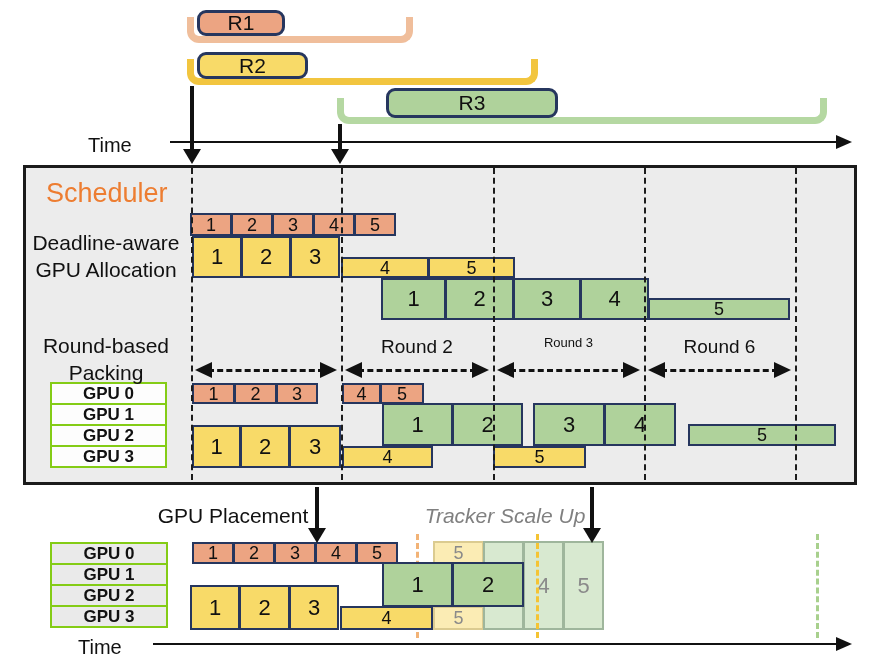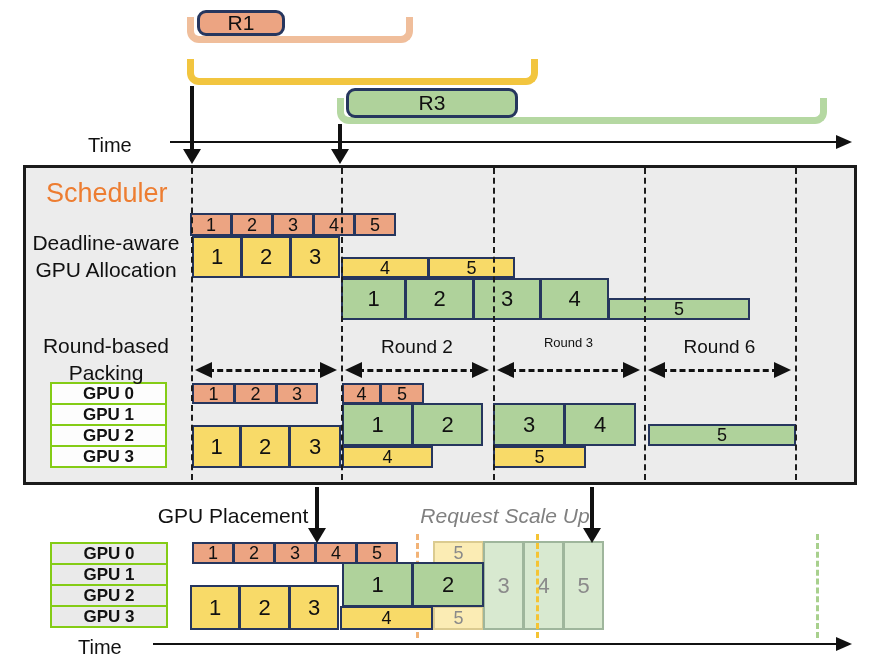--- a/index.html
+++ b/index.html
@@ -6,21 +6,21 @@
   body { font-family:"Liberation Sans", sans-serif; color:#111; }
   #page { position:relative; width:880px; height:664px; background:#fff; overflow:hidden; }
 
   
   .blk { position:absolute; box-sizing:border-box; border:2px solid #26365E;
          display:flex; align-items:center; justify-content:center;
          font-size:22px; line-height:1; z-index:5; }
   .fs18 { font-size:18px; }
   .ob { background:#ECA482; }
   .yb { background:#F8DA68; }
-  .gb { background:#AFD29B; }
+  .gb { background:#AFD29B;margin-left:40px; }
   .fyb { background:#FBECB4; border:2px solid #DBCB90; color:#8a8a8a; z-index:3; }
   .fgb { background:#D8E9D0; border:2px solid #9FB69C; color:#8a8a8a; z-index:3; }
 
   
   .gcell { position:absolute; box-sizing:border-box; border:2px solid #84cc16;
            display:flex; align-items:center; justify-content:center;
            font-size:17px; z-index:4;font-weight:bold; }
   .wcell { background:#fdfdfd; }
   .lcell { background:#EAEAEA; }
 
@@ -62,20 +62,21 @@
 <body>
 
 <div id="page">
 
 
   <div class="bracket" style="left:187px; top:17px; width:226px; height:26px; border-color:#F0BE9B;"></div>
   <div class="bracket" style="left:187px; top:59px; width:351px; height:26px; border-color:#F2C53F;"></div>
   <div class="bracket" style="left:337px; top:98px; width:490px; height:26px; border-color:#B5D8A2;"></div>
 
   <div class="req ob" style="left:197px; top:10px; width:88px; height:26px;">R1</div>
+  <div class="req yb" style="left:197px; top:52px; width:111px; height:27px;">R2</div>
   <div class="req gb" style="left:346px; top:88px; width:172px; height:30px;">R3</div>
 
   <div class="lbl" style="left:88px; top:133px; font-size:20px;">Time</div>
   <div class="axisline" style="left:170px; top:141px; width:668px;"></div>
   <div class="ahead-right" style="left:836px; top:135px;"></div>
 
   <div class="stem" style="left:190px; top:86px; width:4px; height:64px;"></div>
   <div class="ahead-down" style="left:183px; top:149px;"></div>
   <div class="stem" style="left:338px; top:124px; width:4px; height:26px;"></div>
   <div class="ahead-down" style="left:331px; top:149px;"></div>
@@ -159,21 +160,21 @@
   <div class="blk gb" style="left:564px; top:403px; width:72px; height:43px;">4</div>
   <div class="blk gb fs18" style="left:648px; top:424px; width:148px; height:22px;">5</div>
 
   <div class="blk yb" style="left:192px; top:425px; width:49px; height:43px;">1</div>
   <div class="blk yb" style="left:240px; top:425px; width:50px; height:43px;">2</div>
   <div class="blk yb" style="left:289px; top:425px; width:52px; height:43px;">3</div>
   <div class="blk yb fs18" style="left:342px; top:446px; width:91px; height:22px;">4</div>
   <div class="blk yb fs18" style="left:493px; top:446px; width:93px; height:22px;">5</div>
 
   <div class="lbl center" style="left:133px; top:503px; width:200px; font-size:21px;">GPU Placement</div>
-  <div class="lbl center gray-italic" style="left:420px; top:503px; width:170px; font-size:21px;">Request Scale Up</div>
+  <div class="lbl center gray-italic" style="left:420px; top:503px; width:170px; font-size:21px;">Tracker Scale Up</div>
 
   <div class="stem" style="left:315px; top:487px; width:4px; height:42px;"></div>
   <div class="ahead-down" style="left:308px; top:528px;"></div>
   <div class="stem" style="left:590px; top:487px; width:4px; height:42px;"></div>
   <div class="ahead-down" style="left:583px; top:528px;"></div>
 
   <div class="gcell lcell" style="left:50px; top:542px; width:118px; height:23px;">GPU 0</div>
   <div class="gcell lcell" style="left:50px; top:563px; width:118px; height:23px;">GPU 1</div>
   <div class="gcell lcell" style="left:50px; top:584px; width:118px; height:23px;">GPU 2</div>
   <div class="gcell lcell" style="left:50px; top:605px; width:118px; height:23px;">GPU 3</div>

